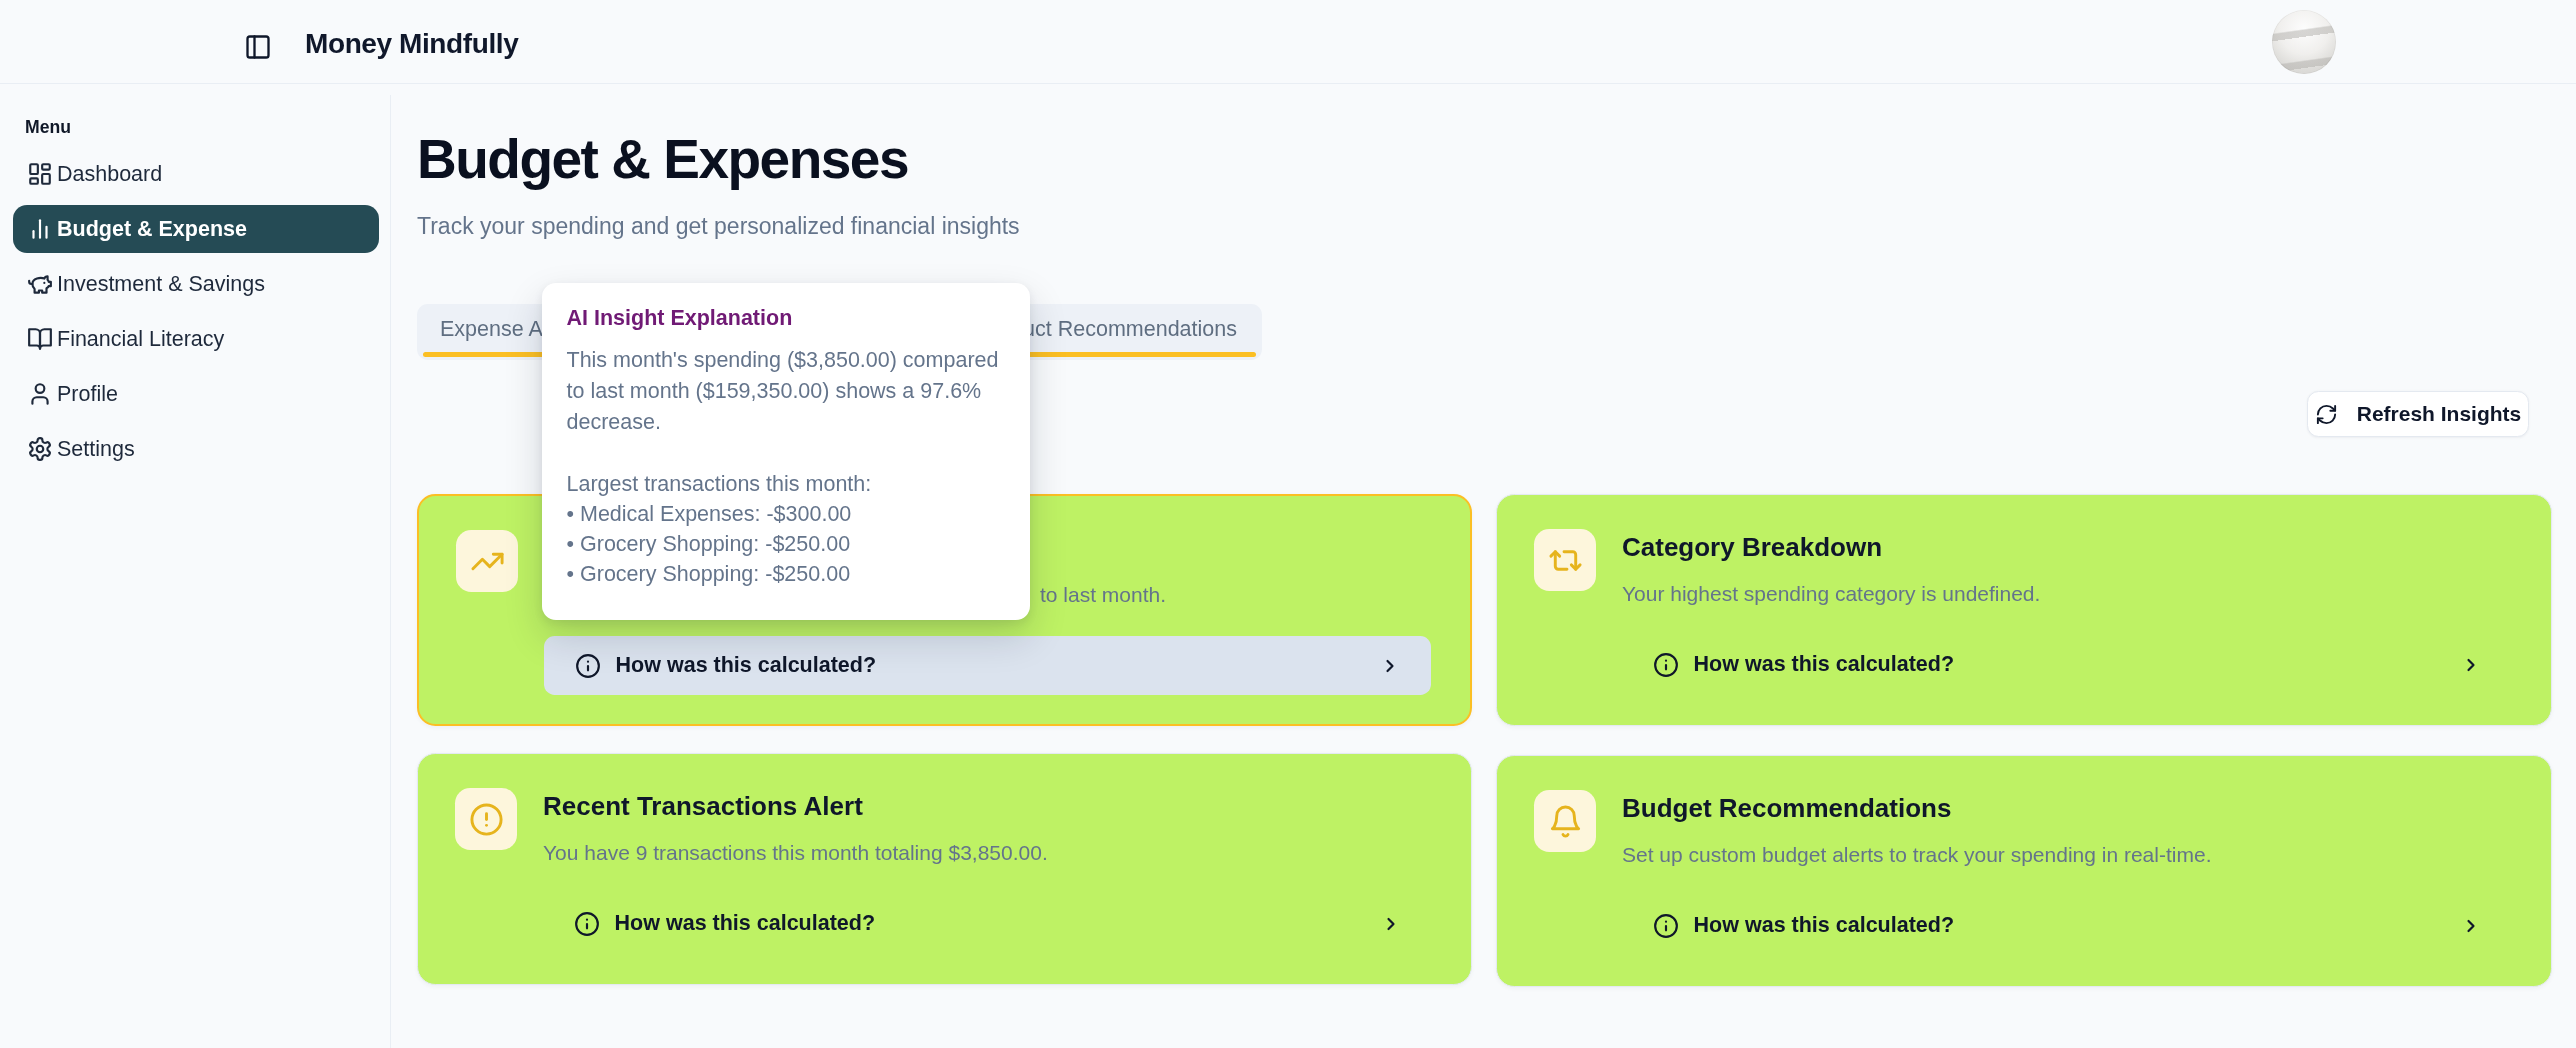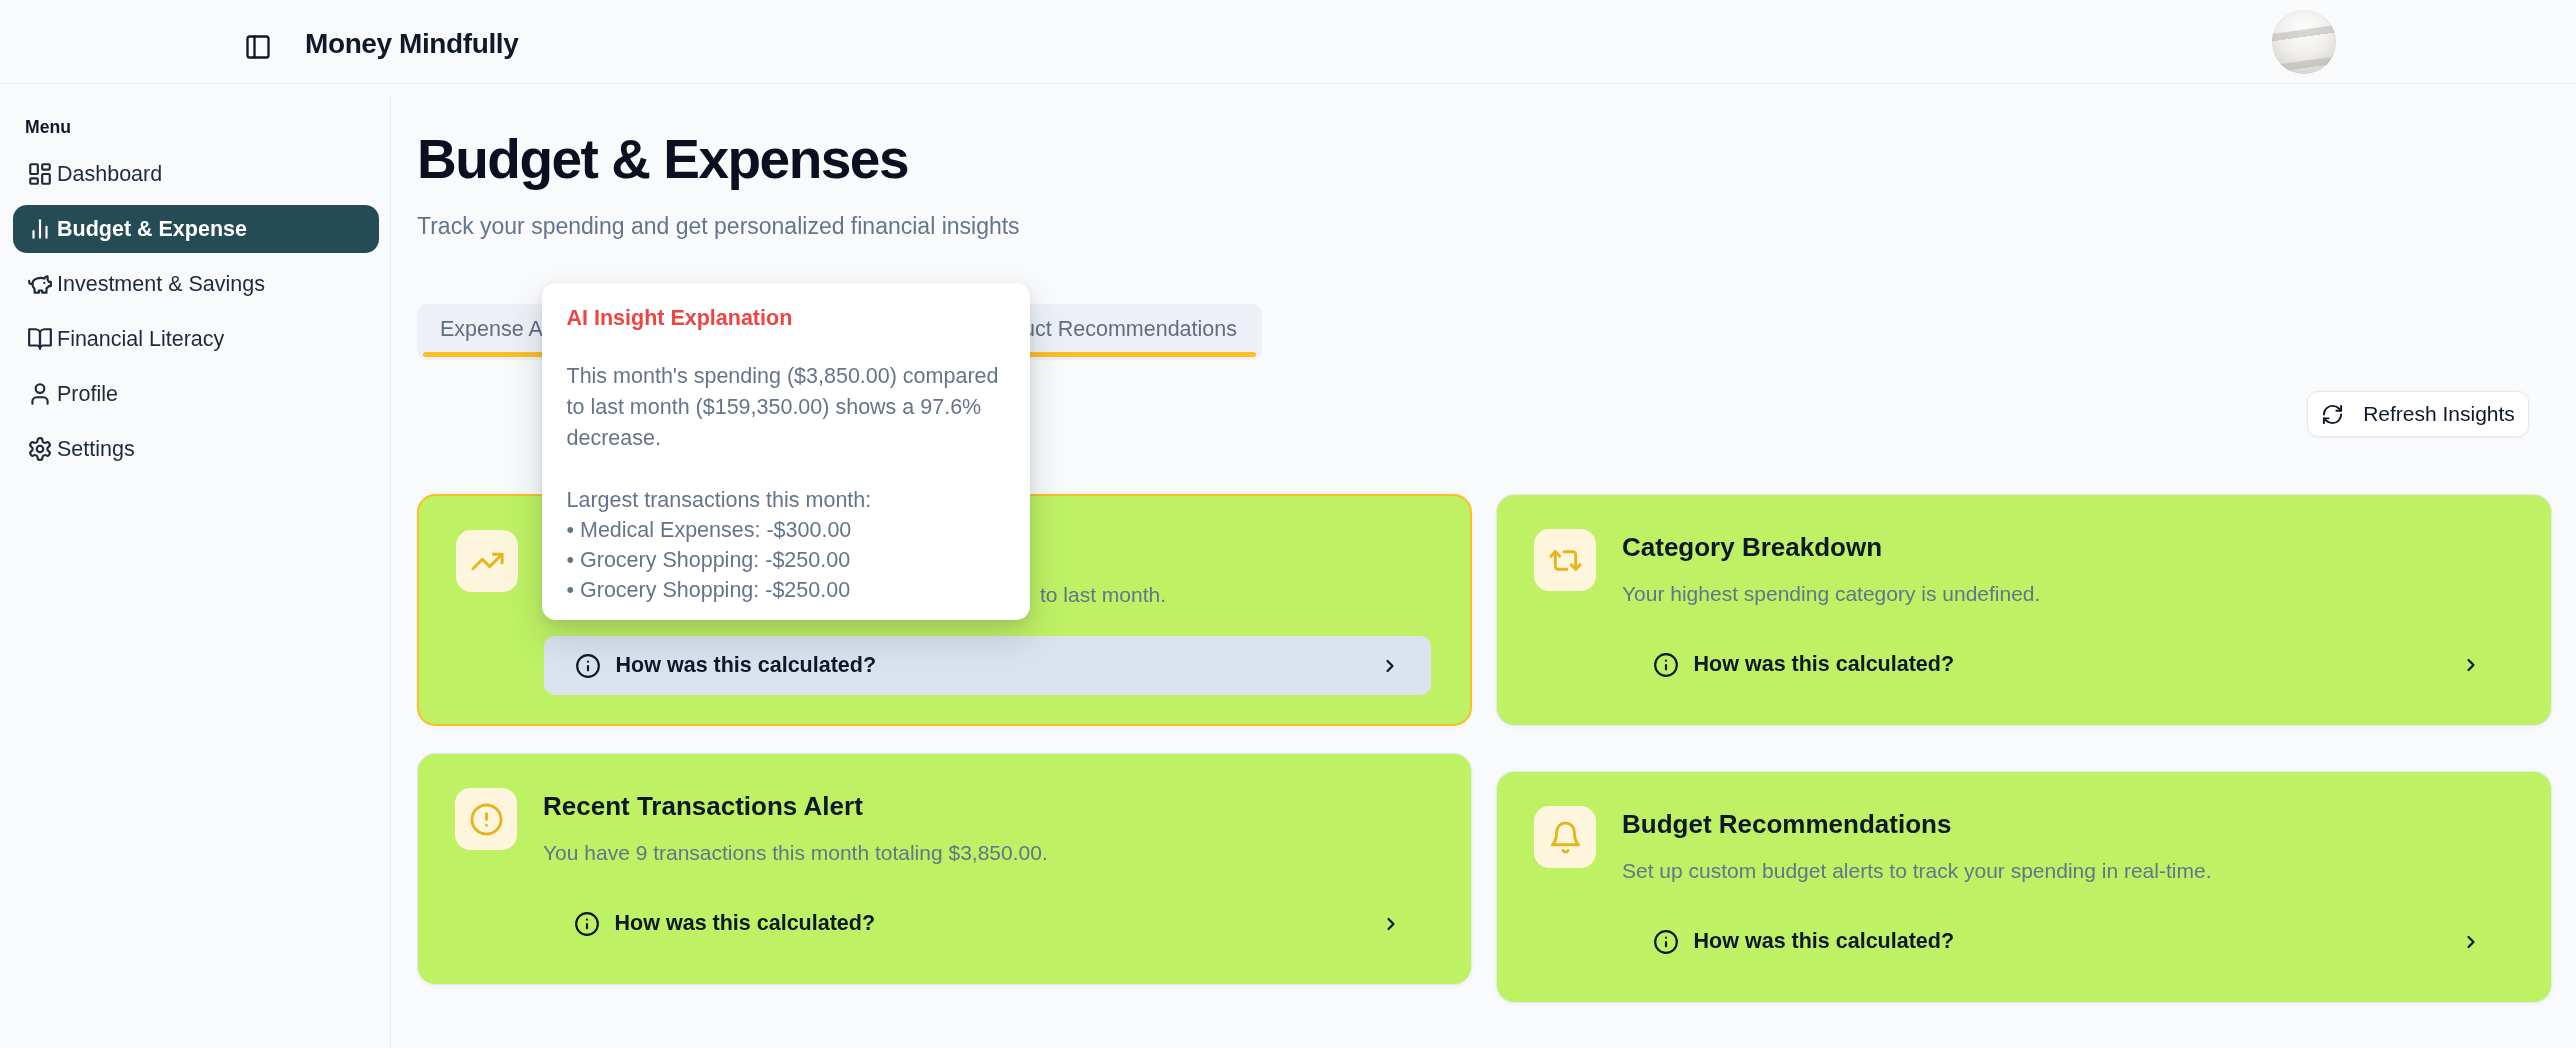--- a/index.html
+++ b/index.html
@@ -46,51 +46,51 @@
          font-family:inherit; }
   .tab-1 { left:23px; }
   .tab-2 { right:25px; }
   .tab-underline { position:absolute; left:6.1px; right:6.1px; bottom:3.1px; height:5.4px;
                    border-radius:3.1px; background:#fbbf24; }
 
   
   .refresh-btn { position:absolute; left:2307px; top:391px; width:222px; height:46px;
                  background:#ffffff; border:1.5px solid #e4e9f0; border-radius:11.5px;
                  display:flex; align-items:center; justify-content:center; gap:19px;
-                 font-size:21px; font-weight:400; color:#0f172a; cursor:pointer;
+                 font-size:21px; font-weight:700; color:#0f172a; cursor:pointer;
                  box-shadow:0 0.8px 2.3px rgba(15,23,42,.05); font-family:inherit; }
 
   
   .cards { position:absolute; left:417px; top:481px; width:2135px; height:491px; }
   .card { position:absolute; width:1055px; height:232px; background:#bef264;
           border:1.5px solid #e4eaf1; border-radius:18.4px;
           box-shadow:0 1.5px 4.6px rgba(15,23,42,.04);margin-top:13px; }
   .card--highlight { border:2.3px solid #fbbf24; }
   .card-1 { left:0; top:0; }
   .card-2 { left:1079px; top:0; width:1056px; }
   .card-3 { left:0; top:259px;padding-left:24px; }
-  .card-4 { left:1079px; top:277px; width:1056px; }
+  .card-4 { left:1079px; top:261px; width:1056px; }
 
   .badge { position:absolute; left:37px; top:34px; width:62px; height:62px; border-radius:15.3px;
            background:#fdf6dc; display:flex; align-items:center; justify-content:center; color:#e6b41d; }
   .card-title { position:absolute; left:125px; top:37px; font-size:26px; font-weight:700; color:#0f172a; }
   .card-desc { position:absolute; left:125px; top:84px; font-size:21px; line-height:29px; color:#64748b; }
   .card-desc--frag { left:621px; }
   .card-row { position:absolute; left:125px; right:39px; top:140px; height:59px; border-radius:10.7px;
               display:flex; align-items:center; gap:14.6px; padding:0 31px; font-size:21.5px;
               font-weight:600; color:#0f172a; cursor:pointer; background:none; border:none;
               font-family:inherit; text-align:left; }
   .card-row--active { background:#dbe3ee; }
   .card-row .chev { margin-left:auto; }
 
   
   .popover { position:absolute; left:542px; top:283px; width:488px; height:337px;
              background:#ffffff; border-radius:14px; padding:23px 24.5px 26px 24.5px; z-index:60;
              box-shadow:0 17px 38px rgba(15,23,42,.16), 0 3.1px 9.2px rgba(15,23,42,.08); }
-  .popover-title { font-size:21.5px; font-weight:700; color:#ef4444; margin-bottom:30px; }
+  .popover-title { font-size:21.5px; font-weight:700; color:#701a75; margin-bottom:14px; }
   .pop-line { font-size:21.5px; line-height:31px; color:#64748b; }
   .pop-detail { margin-top:31px; }
   .pop-detail .pop-line { line-height:30px; }
 
   svg { display:block; }
 </style>
 </head>
 <body>
 
 <div class="header">

